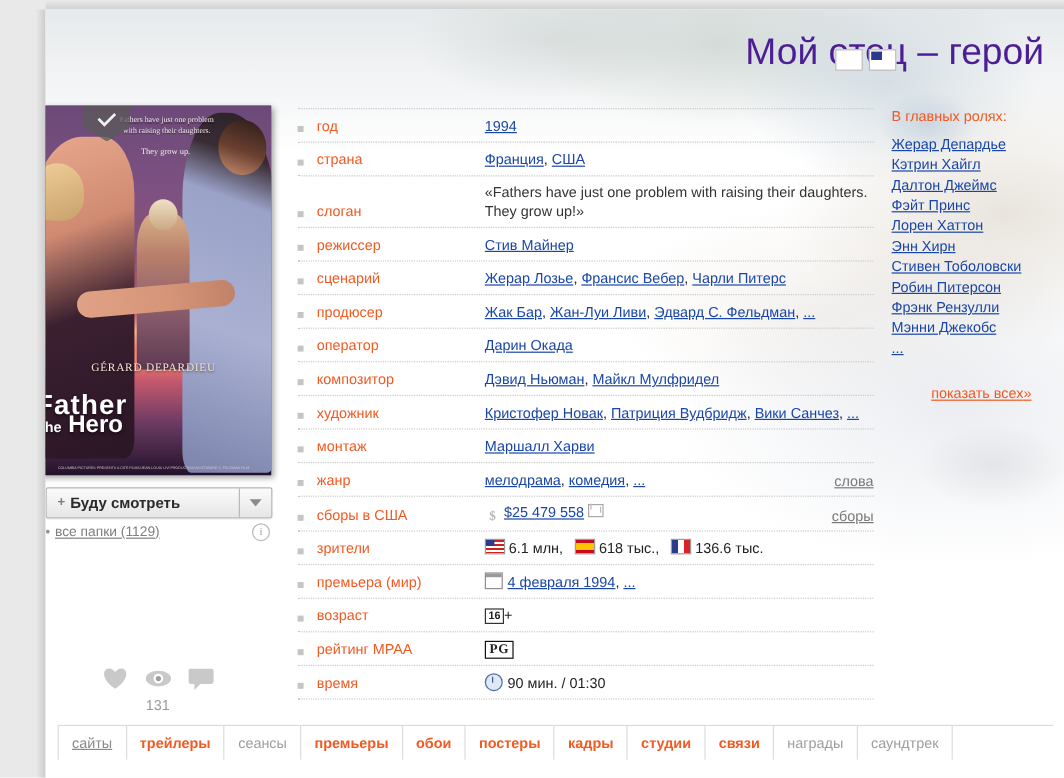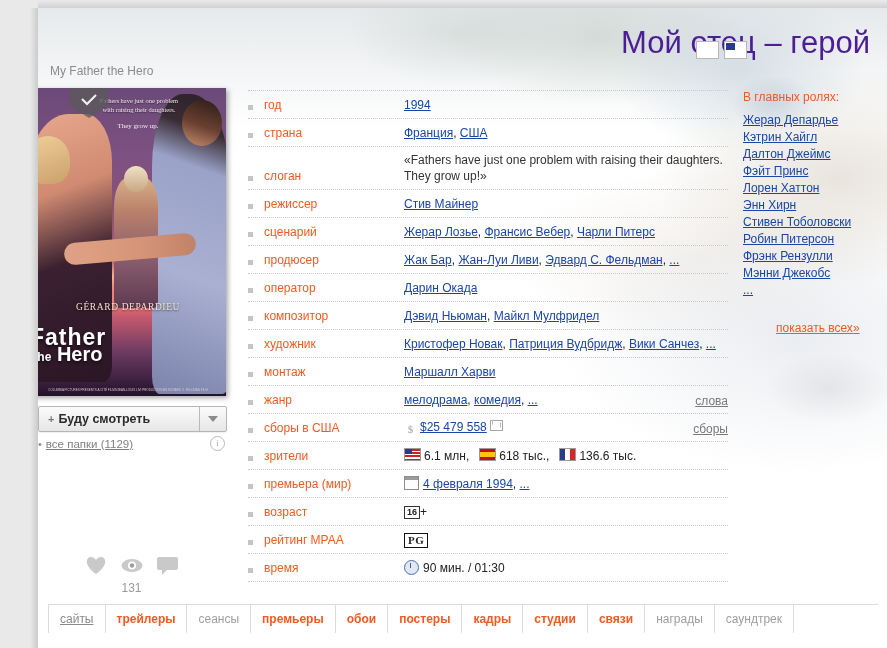--- a/index.html
+++ b/index.html
@@ -196,21 +196,20 @@
 <div class="shadow-left"></div>
 <div class="shadow-top"></div>
 
 <div class="page">
   <div class="bgphoto"></div>
 
   <div class="content">
 
     <div class="header">
       <div class="film-title">Мой отец – герой</div>
-      <div class="film-subtitle">My Father the Hero</div>
       <div class="flags">
         <span class="flagbox"><span class="fl-fr"></span></span>
         <span class="flagbox"><span class="fl-us"></span></span>
       </div>
     </div>
 
     <div class="leftcol">
       <div class="poster">
         <div class="poster-art">
           <div class="poster-sun"></div>

